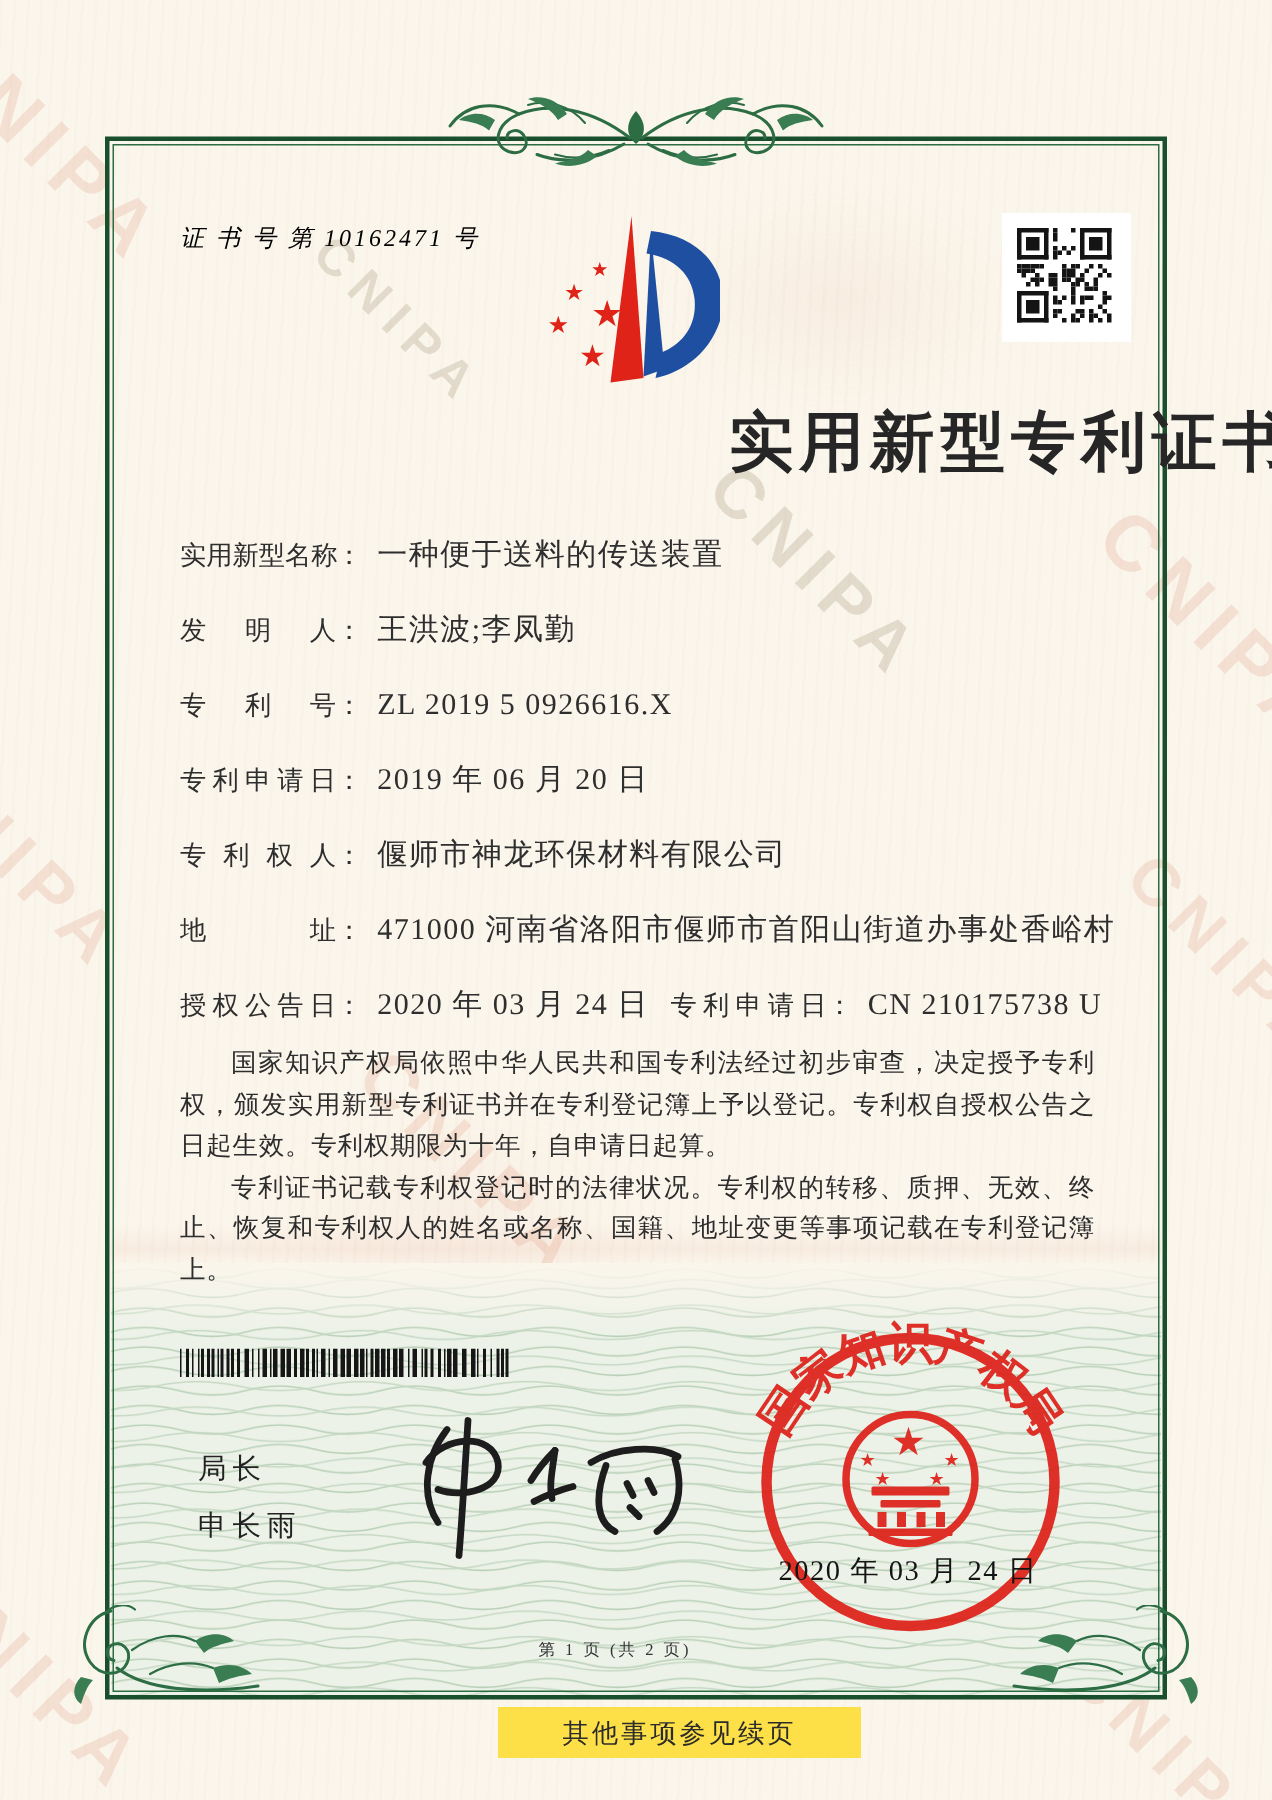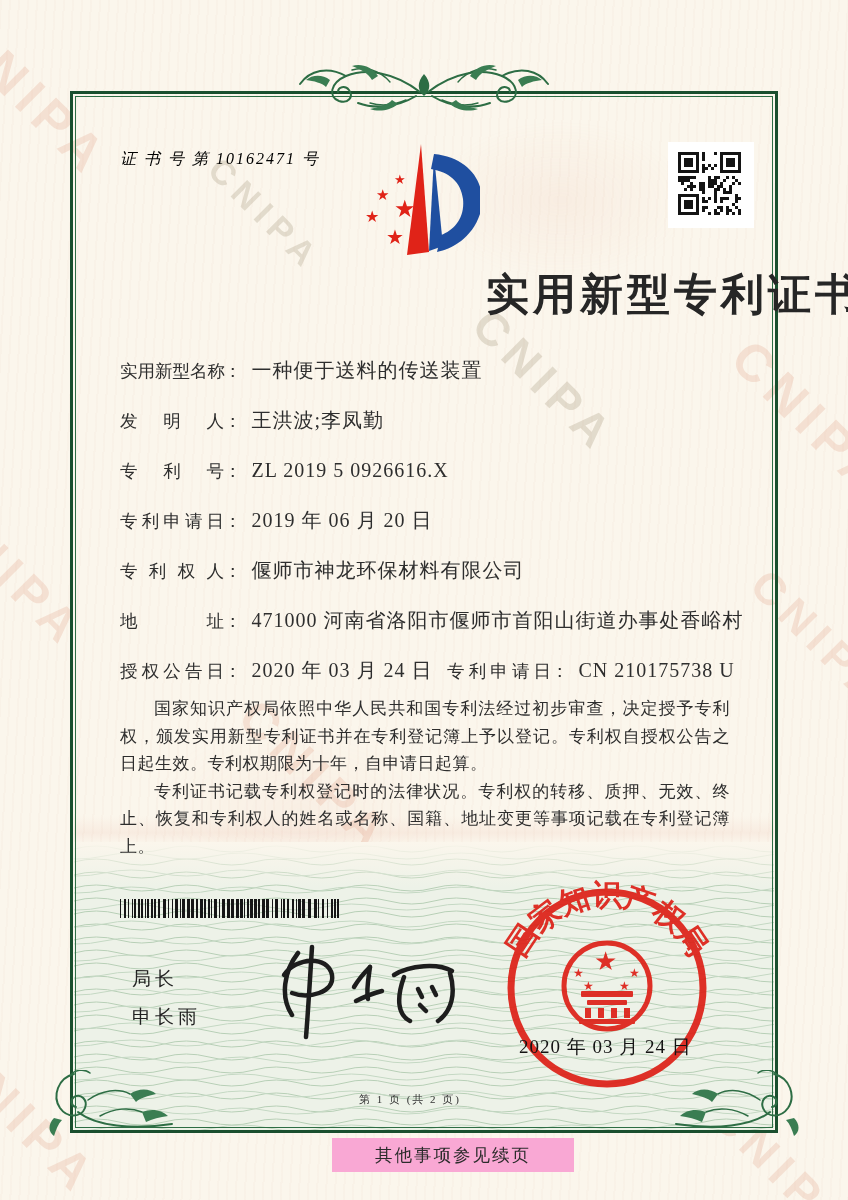--- a/index.html
+++ b/index.html
@@ -69,21 +69,21 @@
 
   .officer{position:absolute;left:132px;top:966px;font-size:19px;color:#222;letter-spacing:4px;}
   .officer .o2{margin-top:12px;}
   .signature{position:absolute;left:238px;top:935px;}
 
   .seal{position:absolute;left:497px;top:878px;}
   .seal-date{position:absolute;left:519px;top:1034px;font-size:19px;color:#141414;letter-spacing:1px;white-space:nowrap;}
 
   .page-info{position:absolute;left:0;top:1092px;width:820px;text-align:center;font-size:11px;color:#333;letter-spacing:2px;}
 
-  .cont-box{position:absolute;left:332px;top:1138px;width:242px;height:34px;background:#f9a8d4;
+  .cont-box{position:absolute;left:332px;top:1138px;width:242px;height:34px;background:#fde047;
     text-align:center;line-height:34px;font-size:17.5px;color:#2b2b2b;letter-spacing:2px;}
 
   .ornament-top{position:absolute;left:294px;top:56px;}
   .flourish{position:absolute;top:1070px;}
   .flourish.fl-left{left:44px;}
   .flourish.fl-right{left:672px;transform:scaleX(-1);}
 </style>
 </head>
 <body>
 

